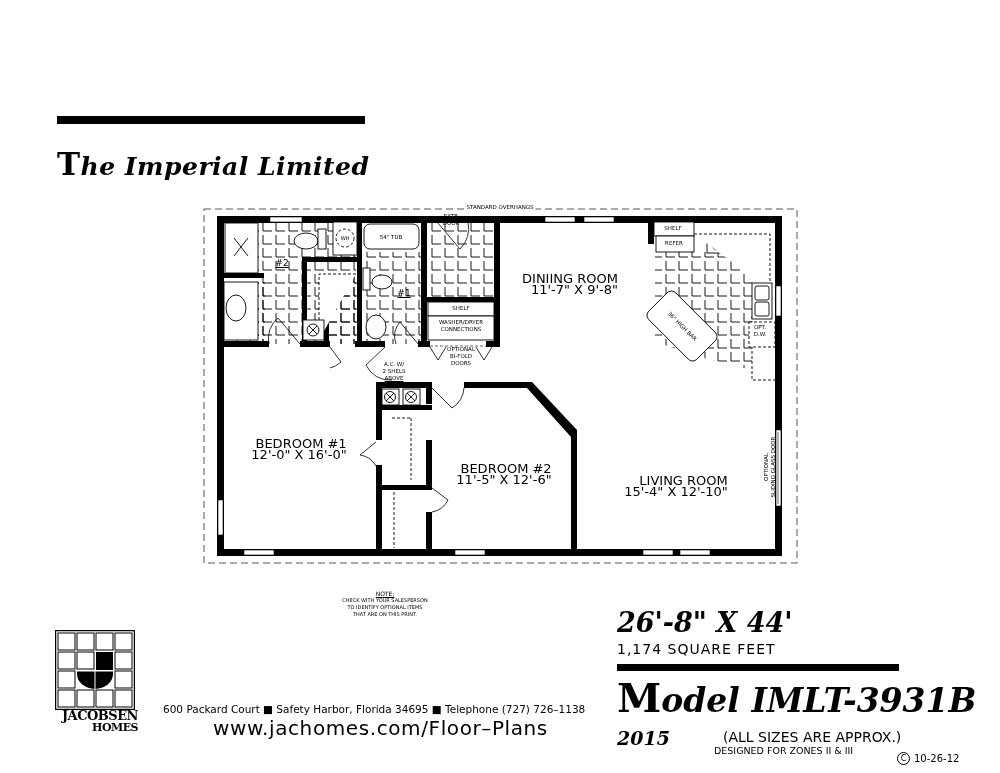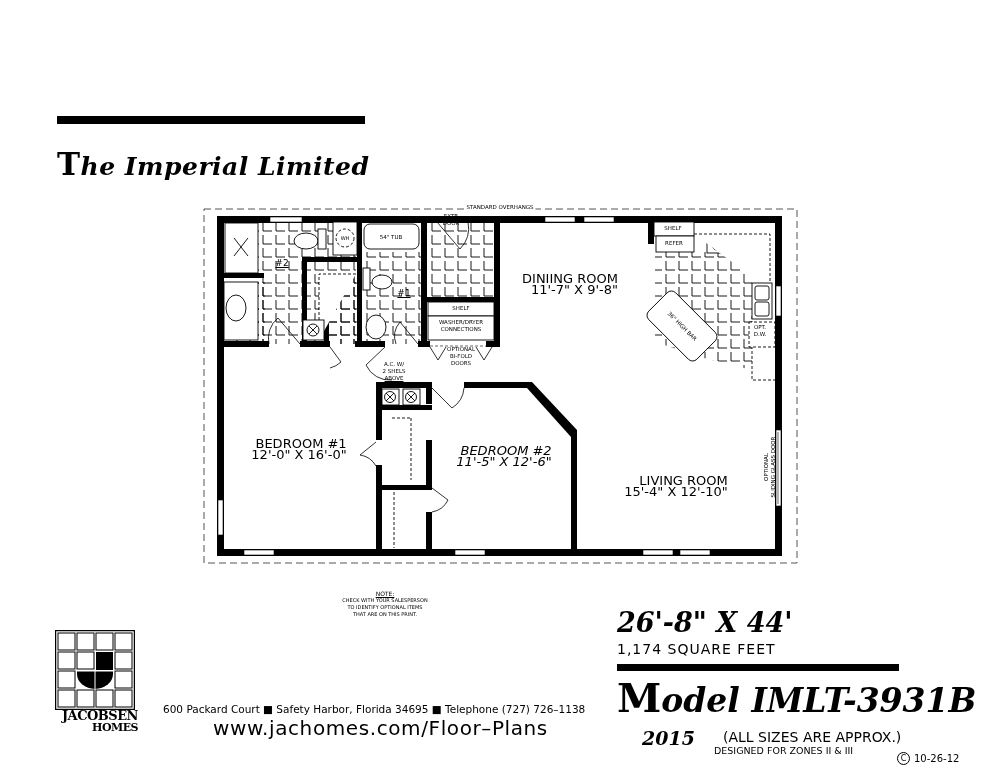--- a/index.html
+++ b/index.html
@@ -11,21 +11,21 @@
   #plan-title { left: 57px; top: 112px; font-size: 25px; letter-spacing: 0.5px; white-space: nowrap; margin-top: 34px; }
   #plan-title .cap { font-style: normal; font-size: 31px; }
   #plan-svg { left: 0; top: 0; }
   #note { left: 330px; top: 590px; width: 110px; text-align: center; font-size: 5px; line-height: 7px; }
   #note .note-h { text-decoration: underline; font-size: 6px; }
   #dims { left: 617px; top: 607px; font-size: 27px; white-space: nowrap; }
   #sqft { left: 617px; top: 641px; font-size: 14px; letter-spacing: 1px; }
   #mid-rule { left: 617px; top: 664px; width: 282px; height: 7px; }
   #model { left: 617px; top: 674px; font-size: 33px; white-space: nowrap; }
   #model .cap { font-style: normal; font-size: 40px; }
-  #year { left: 642px; top: 727px; font-size: 19px; text-align: center; }
+  #year { left: 617px; top: 727px; font-size: 19px; text-align: center; }
   #approx { left: 723px; top: 729px; font-size: 14px; }
   #zones { left: 714px; top: 745px; font-size: 9.5px; }
   #copyright { left: 897px; top: 752px; font-size: 10px; white-space: nowrap; }
   #copyright .c-circle { display: inline-block; width: 11px; height: 11px; border: 1px solid #000; border-radius: 50%; font-size: 8px; line-height: 11px; text-align: center; margin-right: 4px; vertical-align: middle; }
   #logo { left: 55px; top: 630px; width: 80px; }
   #logo-name { left: 54px; top: 710px; width: 84px; text-align: right; font-family: "DejaVu Serif", serif; font-size: 13px; line-height: 12px; font-weight: bold; letter-spacing: -0.5px; }
   #logo-name .sub { font-size: 11px; }
   #address { left: 163px; top: 703px; font-size: 10.5px; white-space: nowrap; }
   #website { left: 213px; top: 716px; font-size: 20px; letter-spacing: 0.6px; white-space: nowrap; }
   .room-label { position: absolute; text-align: right; font-size: 13px; line-height: 11px; white-space: nowrap; transform: translateX(-50%); }
@@ -195,21 +195,21 @@
 <div class="small-label" style="left:500px; top:204px; background:#fff; padding:0 2px;">STANDARD OVERHANGS</div>
 
 <div class="room-label" style="left:570px; top:273px;">
   <div>DINIING ROOM</div>
   <div>11'-7" X 9'-8"</div>
 </div>
 <div class="room-label" style="left:299px; top:438px;">
   <div>BEDROOM #1</div>
   <div>12'-0" X 16'-0"</div>
 </div>
-<div class="room-label" style="left:504px; top:445px;font-style:italic;">
+<div class="room-label" style="left:504px; top:463px;">
   <div>BEDROOM #2</div>
   <div>11'-5" X 12'-6"</div>
 </div>
 <div class="room-label" style="left:676px; top:475px;">
   <div>LIVING ROOM</div>
   <div>15'-4" X 12'-10"</div>
 </div>
 
 <div class="small-label" style="left:282px; top:260px; font-size:9px; text-decoration:underline;">#2</div>
 <div class="small-label" style="left:404px; top:290px; font-size:9px; text-decoration:underline;">#1</div>

